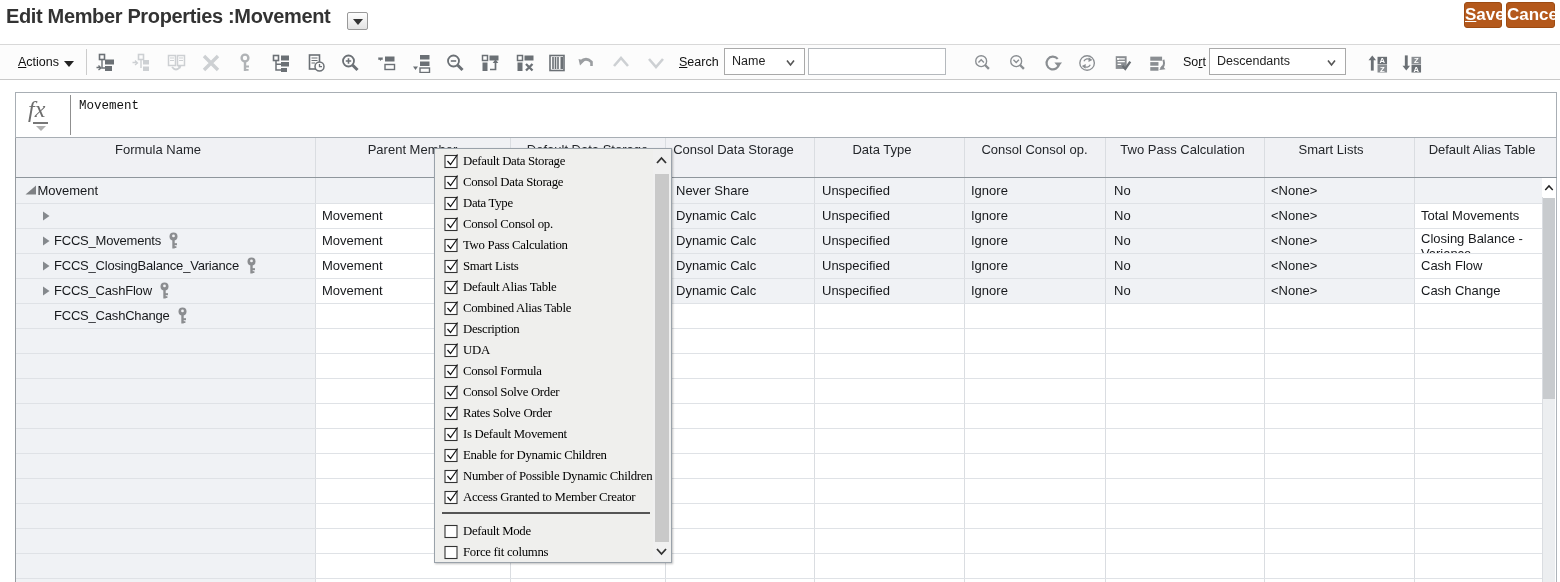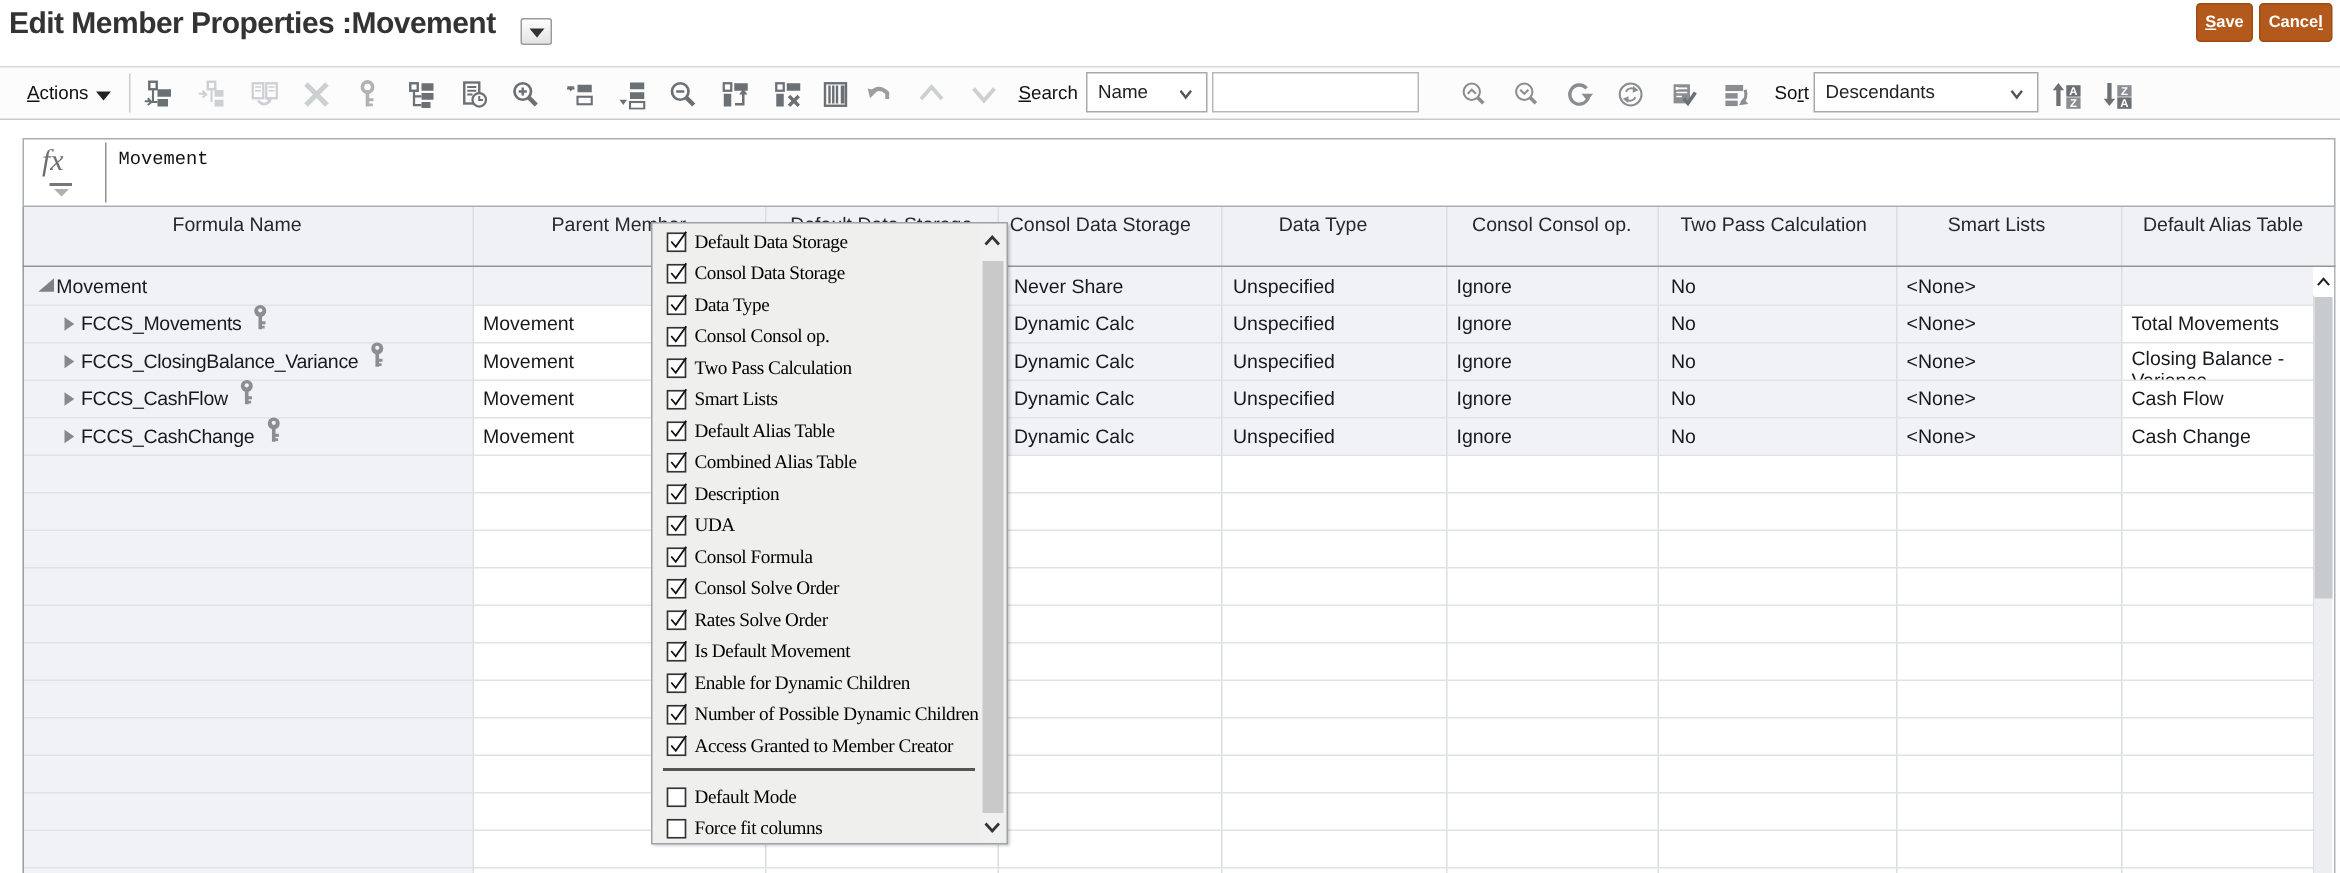--- a/index.html
+++ b/index.html
@@ -7,42 +7,42 @@
     font-family:"Liberation Sans", sans-serif; }
   .abs { position:absolute; }
   #page { position:relative; width:1560px; height:582px; }
   
   #title { left:6px; top:5px; font-size:20px; font-weight:bold; color:#333; letter-spacing:-0.35px; }
   #titlebtn { left:347px; top:12px; width:21px; height:18px; border:1px solid #999;
     border-radius:2px; background:linear-gradient(#fefefe,#e3e3e3); }
   #titlebtn .tri { position:absolute; left:5px; top:6px; width:0; height:0;
     border-left:5px solid transparent; border-right:5px solid transparent; border-top:6px solid #333; }
   .obtn { top:2px; height:26px; background:#b4591c; border:1px solid #9d4b12; border-radius:3px;
-    color:#fff; font-size:11px; font-weight:bold; text-align:center; line-height:24px; }
+    color:#fff; font-size:17px; font-weight:bold; text-align:center; line-height:24px; }
   
   #toolbar { left:0; top:44px; width:1560px; height:36px; background:#fcfcfc;
     border-top:1px solid #d8d8d8; border-bottom:1px solid #c9c9c9; }
   .tbtxt { top:55px; font-size:12.5px; color:#111; }
   .tbsep { top:49px; width:1px; height:26px; background:#ccc; }
   .icon { top:53px; width:20px; height:20px; }
   .sel { top:48px; height:27px; border:1px solid #a9a9a9; background:#fff; font-size:12.5px;
     color:#222; line-height:25px; padding-left:7px; }
   .sel .chev { position:absolute; right:9px; top:10px; width:9px; height:8px; }
   
   #fxbox { left:15px; top:92px; width:1542px; height:46px; border:1px solid #a8aeb4; background:#fff; }
   #fxg { left:28px; top:96px; font-family:"Liberation Serif", serif; font-style:italic;
-    font-size:20px; color:#6d6d6d; }
+    font-size:24px; color:#6d6d6d; }
   #fxline { left:70px; top:95px; width:1px; height:40px; background:#8f8f8f; }
   #fxtext { left:79px; top:99px; font-family:"Liberation Mono", monospace; font-size:12.5px; color:#111; }
   
   .hdrcell { top:138px; height:40px; font-size:13px; color:#24272b; text-align:center; padding-top:4px; }
   .vline { top:138px; width:1px; height:444px; background:#dadde1; }
   .hline { height:1px; background:#dfe2e6; left:16px; width:1526px; }
   .rowtxt { height:25px; line-height:25px; font-size:13px; color:#17191c; white-space:nowrap; }
-  .mname { letter-spacing:-0.2px; display:flex; align-items:flex-start; }
+  .mname { letter-spacing:-0.2px; display:flex; align-items:center;margin-top:25px; }
   .mname svg { margin-left:7px; }
   .graycell { background:#f0f2f5; }
   
   #popup { left:434px; top:148px; width:238px; height:415px; background:#efefed;
     border:1px solid #9aa2aa; box-shadow:1px 1px 2px rgba(0,0,0,.25); z-index:50; overflow:hidden; }
   .pitem { position:relative; height:21px; padding-left:9px; font-family:"Liberation Serif", serif;
     font-size:12.8px; letter-spacing:-0.3px; color:#000; white-space:nowrap; }
   .pitem svg { position:absolute; left:9px; top:2px; }
   .pitem span { position:absolute; left:28px; top:3.5px; }
   #psep { margin:5px 0 6px 7px; width:208px; height:2px; background:#555; }
@@ -207,21 +207,21 @@
       <rect x="10" y="12" width="10" height="8" fill="#6b7075"></rect>
       <text x="15" y="19" font-size="8" font-weight="bold" fill="#fff" text-anchor="middle" font-family="Liberation Sans">A</text>
     </svg>
   <div class="abs tbtxt" style="left:679px;"><u>S</u>earch</div>
   <div class="abs sel" style="left:724px;width:81px;">Name
     <svg class="chev" viewBox="0 0 8 8">
         <path d="M0.5 1.5 L4 6 L7.5 1.5" fill="none" stroke="#555" stroke-width="1.6"></path>
       </svg></div>
   <div class="abs" style="left:808px;top:48px;width:138px;height:27px;border:1px solid #b5b9bd;background:#fff;"></div>
   <div class="abs tbtxt" style="left:1183px;">So<u>r</u>t</div>
-  <div class="abs sel" style="left:1209px;width:150px;">Descendants
+  <div class="abs sel" style="left:1209px;width:137px;">Descendants
     <svg class="chev" viewBox="0 0 8 8">
         <path d="M0.5 1.5 L4 6 L7.5 1.5" fill="none" stroke="#555" stroke-width="1.6"></path>
       </svg></div>
 
   <div class="abs" id="fxbox"></div>
   <div class="abs" id="fxg">fx</div>
   <div class="abs" style="left:33px;top:122px;width:15px;height:2px;background:#777;"></div>
   <div class="abs" style="left:36px;top:126px;width:0;height:0;border-left:5px solid transparent;border-right:5px solid transparent;border-top:5px solid #b0b0b0;"></div>
   <div class="abs" id="fxline"></div>
   <div class="abs" id="fxtext">Movement</div>

